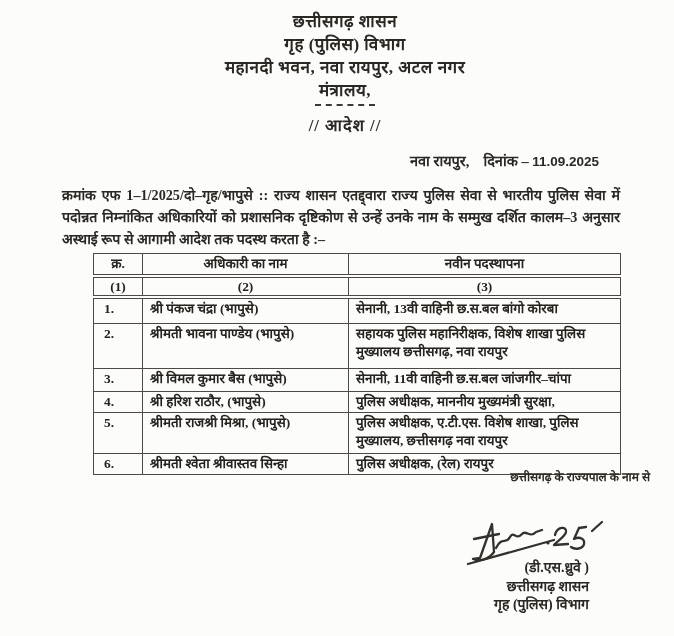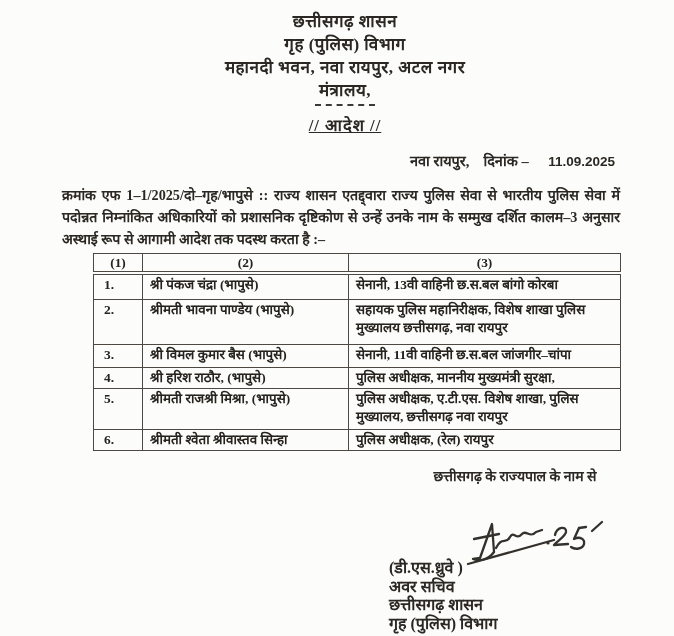--- a/index.html
+++ b/index.html
@@ -15,28 +15,28 @@
     position:absolute; top:10px; left:16px; width:658px;
     text-align:center; font-weight:700; font-size:17px; line-height:23px;
     letter-spacing:0.5px;
   }
   .hdr-divider {
     position:absolute; top:104px; left:315px; width:60px; height:0;
     border-top:2.4px dashed #3c3a36;
   }
   .order-title {
     position:absolute; top:113px; left:16px; width:658px;
-    text-align:center; font-weight:700; font-size:16.5px; letter-spacing:1px;text-decoration:underline;
+    text-align:center; font-weight:700; font-size:16.5px; letter-spacing:1px;
   }
   
   .dateline {
     position:absolute; top:150px; left:410px; width:220px;
     font-weight:700; font-size:14.5px; white-space:nowrap;
   }
-  .dateline .num { font-family:"Liberation Sans", sans-serif; font-weight:600; font-size:13.5px;margin-left:16px; }
+  .dateline .num { font-family:"Liberation Sans", sans-serif; font-weight:600; font-size:13.5px; }
   .dateline .gap { display:inline-block; width:14px; }
   
   .ref-para {
     position:absolute; top:184px; left:62px; width:558px;
     font-weight:600; font-size:14.2px; line-height:22px;
     text-align:justify;
   }
   
   .posting-table {
     position:absolute; top:253px; left:93px;
@@ -53,26 +53,26 @@
   .posting-table td.c-sno   { padding-left:10px; }
   .posting-table tr.r1 td { height:22px; }
   .posting-table tr.r2 td { height:42px; }
   .posting-table tr.r3 td { height:20px; }
   .posting-table tr.r4 td { height:18px; }
   .posting-table tr.r5 td { height:38px; }
   .posting-table tr.r6 td { height:18px; }
   
   .signoff {
     position:absolute; top:466px; left:380px; width:270px;
-    text-align:center; font-weight:700; font-size:14px; line-height:22px;
+    text-align:right; font-weight:700; font-size:12px; line-height:22px;
   }
   .sig-svg { position:absolute; top:518px; left:452px; }
   .signature-block {
     position:absolute; top:559px; left:389px; width:200px;
-    text-align:left; font-weight:700; font-size:16px; line-height:18.5px;
+    text-align:right; font-weight:700; font-size:14px; line-height:18.5px;
   }
 </style>
 </head>
 <body>
 
 <div class="page">
 
   <div class="letterhead">
     <div>छत्तीसगढ़ शासन</div>
     <div>गृह (पुलिस) विभाग</div>
@@ -89,20 +89,25 @@
 
   <div class="ref-para">क्रमांक एफ 1–1/2025/दो–गृह/भापुसे :: राज्य शासन एतद्द्वारा राज्य पुलिस सेवा से भारतीय पुलिस सेवा में पदोन्नत निम्नांकित अधिकारियों को प्रशासनिक दृष्टिकोण से उन्हें उनके नाम के सम्मुख दर्शित कालम–3 अनुसार अस्थाई रूप से आगामी आदेश तक पदस्थ करता है :–</div>
 
   <table class="posting-table">
     <colgroup>
         <col style="width:49px">
         <col style="width:206px">
         <col style="width:272px">
       </colgroup>
     <tbody>
+        <tr class="hdr">
+      <td>क्र.</td>
+      <td>अधिकारी का नाम</td>
+      <td>नवीन पदस्थापना</td>
+    </tr>
     <tr class="sub">
       <td>(1)</td>
       <td>(2)</td>
       <td>(3)</td>
     </tr>
     <tr class="r1">
       <td class="c-sno">1.</td>
       <td>श्री पंकज चंद्रा (भापुसे)</td>
       <td>सेनानी, 13वी वाहिनी छ.स.बल बांगो कोरबा</td>
     </tr>
@@ -147,18 +152,17 @@
       <circle cx="96" cy="25" r="1.6" fill="#34312c" stroke="none"></circle>
       <path d="M103 17 C105 8 115 8 114 14 C113 19 106 22 102 27 L116 26"></path>
       <path d="M127 10 L122 21 C128 18 133 21 132 26 C131 31 123 32 119 29"></path>
       <path d="M127 10 L134 9"></path>
       <path d="M140 13 L150 4"></path>
     </g>
   </svg>
 
   <div class="signature-block">
     <div>(डी.एस.ध्रुवे )</div>
-    <div>अवर सचिव</div>
     <div>छत्तीसगढ़ शासन</div>
     <div>गृह (पुलिस) विभाग</div>
   </div>
 
 </div>
 
 </body></html>

